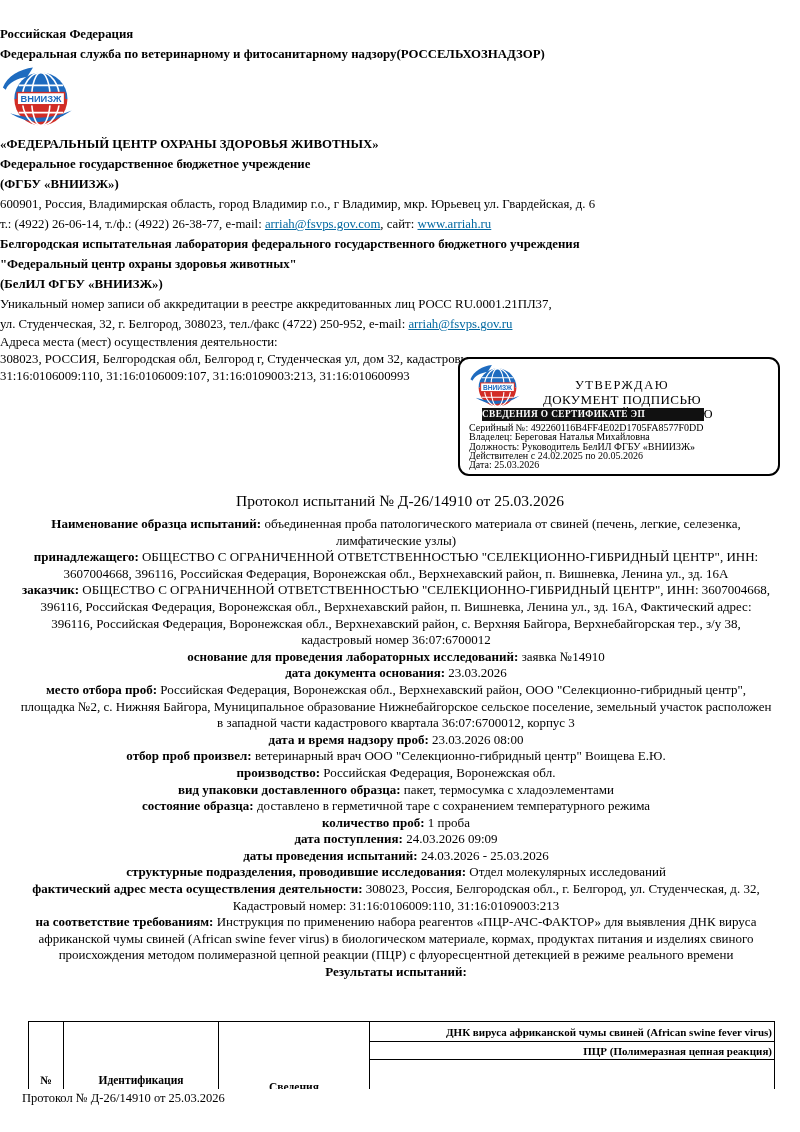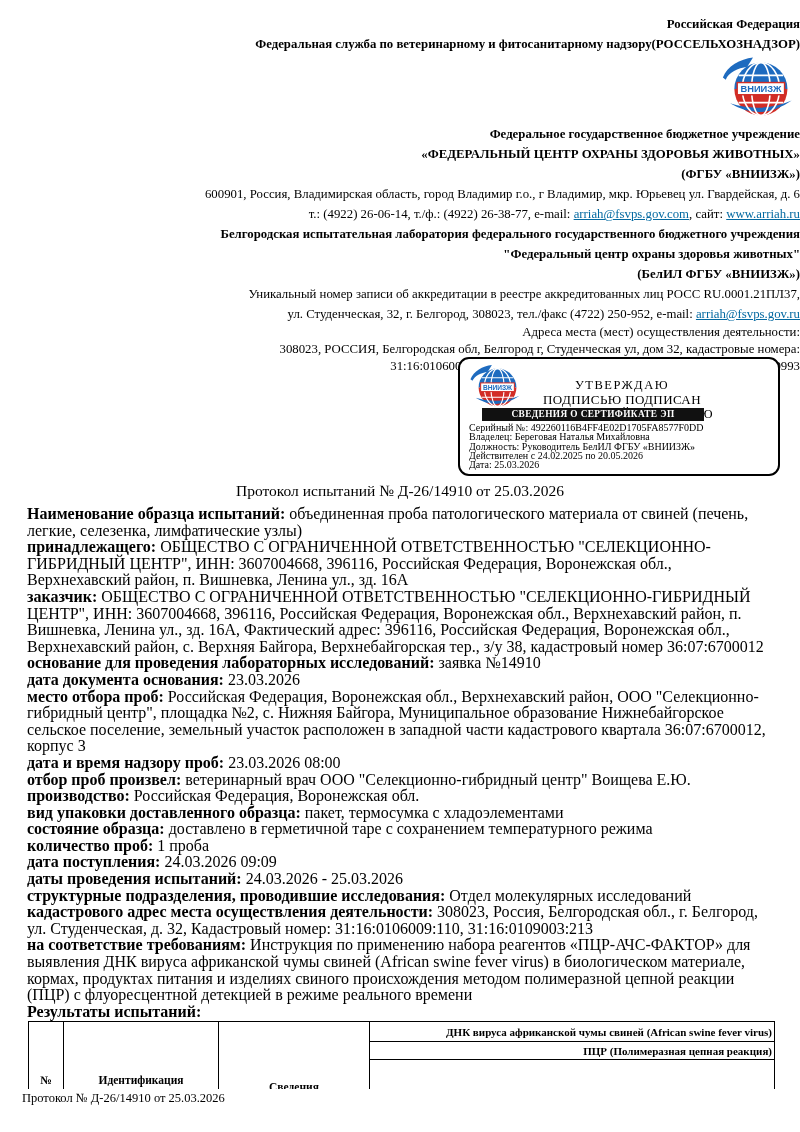--- a/index.html
+++ b/index.html
@@ -1,41 +1,41 @@
 <!DOCTYPE html>
 <html lang="ru"><head>
 <meta charset="utf-8">
 <style>
   html,body{margin:0;padding:0;background:#fff;}
   .page{position:relative;width:800px;height:1132px;background:#fff;overflow:hidden;
         font-family:"Liberation Serif",serif;color:#000;}
   
-  .hdr{text-align:right;padding-top:14px;}
+  .hdr{text-align:left;padding-top:24px;}
   .hline{font-size:12.8px;line-height:20px;}
   .tight{line-height:17px;}
   .b{font-weight:bold;}
   a.lnk{color:#0369a1;text-decoration:underline;cursor:pointer;}
   .logo-wrap{height:66px;margin:2px 0 2px 0;}
   .logo-wrap svg{height:66px;}
   
   .spacer{height:106px;}
   .title{font-size:15.5px;font-weight:normal;text-align:center;line-height:19px;}
   
-  .body-text{margin:6px 28px 0 27px;font-size:16px;line-height:16.6px;text-align:left;}
+  .body-text{margin:6px 28px 0 20px;font-size:13px;line-height:16.6px;text-align:center;}
   .body-text p{margin:0;}
   
   .stamp{position:absolute;left:458px;top:357px;width:322px;height:119px;
          border:2px solid #000;border-radius:11px;box-sizing:border-box;background:#fff;}
   .stamp-logo{position:absolute;left:8px;top:5px;width:58px;height:47px;}
   .stamp-logo svg{width:58px;height:47px;}
   .stamp-right{position:absolute;left:62px;top:18px;width:200px;text-align:center;}
   .approve{font-size:12.5px;letter-spacing:1.5px;line-height:16px;}
   .signed{font-size:13px;letter-spacing:0.4px;line-height:13.5px;}
   .certbar{position:absolute;left:22px;top:49px;width:222px;height:13px;background:#111111;
-           color:#fff;font-size:9.3px;font-weight:bold;text-align:center;line-height:13px;letter-spacing:0.4px;}
+           color:#fff;font-size:9.3px;font-weight:bold;line-height:13px;letter-spacing:0.4px;}
   .certinfo{position:absolute;left:9px;top:64px;font-size:10px;line-height:9.3px;text-align:left;}
   
   .rtable{position:absolute;left:28px;top:1021px;width:747px;height:111px;overflow:hidden;background:#fff;}
   .rtable table{border-collapse:collapse;table-layout:fixed;width:747px;}
   .rtable td{border:1.5px solid #000;padding:0 2px;}
   .c-no{width:30px;}
   .c-id{width:150px;}
   .c-info{width:146px;}
   .merged{vertical-align:middle;text-align:center;font-weight:bold;font-size:11.5px;line-height:12px;}
   .c-group,.c-method{height:19px;text-align:right;font-weight:bold;font-size:11px;line-height:12px;}
@@ -68,22 +68,22 @@
           <ellipse cx="57" cy="46" rx="13" ry="37"></ellipse>
           <ellipse cx="57" cy="46" rx="26" ry="37"></ellipse>
           <path d="M26,27 H88"></path>
           <path d="M26,65 H88"></path>
         </g>
         <rect x="24" y="37" width="66" height="17" fill="#ffffff" stroke="#d22d26" stroke-width="2"></rect>
         <text class="globe-band-text" x="57" y="50.5" text-anchor="middle" font-size="13" fill="#1e6bbf">ВНИИЗЖ</text>
       </svg>
     </div>
 
+    <div class="hline b">«ФЕДЕРАЛЬНЫЙ ЦЕНТР ОХРАНЫ ЗДОРОВЬЯ ЖИВОТНЫХ»</div>
     <div class="hline b">Федеральное государственное бюджетное учреждение</div>
-    <div class="hline b">«ФЕДЕРАЛЬНЫЙ ЦЕНТР ОХРАНЫ ЗДОРОВЬЯ ЖИВОТНЫХ»</div>
     <div class="hline b">(ФГБУ «ВНИИЗЖ»)</div>
     <div class="hline">600901, Россия, Владимирская область, город Владимир г.о., г Владимир, мкр. Юрьевец ул. Гвардейская, д. 6</div>
     <div class="hline">
       <span>т.: (4922) 26-06-14, т./ф.: (4922) 26-38-77, e-mail: </span><a class="lnk">arriah@fsvps.gov.com</a><span>, сайт: </span><a class="lnk">www.arriah.ru</a>
     </div>
     <div class="hline b">Белгородская испытательная лаборатория федерального государственного бюджетного учреждения</div>
     <div class="hline b">"Федеральный центр охраны здоровья животных"</div>
     <div class="hline b">(БелИЛ ФГБУ «ВНИИЗЖ»)</div>
     <div class="hline">Уникальный номер записи об аккредитации в реестре аккредитованных лиц РОСС RU.0001.21ПЛ37,</div>
     <div class="hline">
@@ -107,21 +107,21 @@
     <p><b>место отбора проб:</b> <span>Российская Федерация, Воронежская обл., Верхнехавский район, ООО "Селекционно-гибридный центр", площадка №2, с. Нижняя Байгора, Муниципальное образование Нижнебайгорское сельское поселение, земельный участок расположен в западной части кадастрового квартала 36:07:6700012, корпус 3</span></p>
     <p><b>дата и время надзору проб:</b> <span>23.03.2026 08:00</span></p>
     <p><b>отбор проб произвел:</b> <span>ветеринарный врач ООО "Селекционно-гибридный центр" Воищева Е.Ю.</span></p>
     <p><b>производство:</b> <span>Российская Федерация, Воронежская обл.</span></p>
     <p><b>вид упаковки доставленного образца:</b> <span>пакет, термосумка с хладоэлементами</span></p>
     <p><b>состояние образца:</b> <span>доставлено в герметичной таре с сохранением температурного режима</span></p>
     <p><b>количество проб:</b> <span>1 проба</span></p>
     <p><b>дата поступления:</b> <span>24.03.2026 09:09</span></p>
     <p><b>даты проведения испытаний:</b> <span>24.03.2026 - 25.03.2026</span></p>
     <p><b>структурные подразделения, проводившие исследования:</b> <span>Отдел молекулярных исследований</span></p>
-    <p><b>кадастрового адрес места осуществления деятельности:</b> <span>308023, Россия, Белгородская обл., г. Белгород, ул. Студенческая, д. 32, Кадастровый номер: 31:16:0106009:110, 31:16:0109003:213</span></p>
+    <p><b>фактический адрес места осуществления деятельности:</b> <span>308023, Россия, Белгородская обл., г. Белгород, ул. Студенческая, д. 32, Кадастровый номер: 31:16:0106009:110, 31:16:0109003:213</span></p>
     <p><b>на соответствие требованиям:</b> <span>Инструкция по применению набора реагентов «ПЦР-АЧС-ФАКТОР» для выявления ДНК вируса африканской чумы свиней (African swine fever virus) в биологическом материале, кормах, продуктах питания и изделиях свиного происхождения методом полимеразной цепной реакции (ПЦР) с флуоресцентной детекцией в режиме реального времени</span></p>
     <p><b>Результаты испытаний:</b></p>
   </div>
 
   <div class="stamp">
     <div class="stamp-logo">
       <svg viewBox="0 0 112 92" aria-hidden="false">
         <path d="M4,30 C10,14 28,4 46,2 L38,15 C25,17 12,23 8,33 Z" fill="#1e6bbf"></path>
         <path d="M20,46 A37,37 0 0 1 94,46 Z" fill="#1e6bbf"></path>
         <path d="M20,46 A37,37 0 0 0 94,46 Z" fill="#d22d26"></path>
@@ -131,21 +131,21 @@
           <ellipse cx="57" cy="46" rx="26" ry="37"></ellipse>
           <path d="M26,27 H88"></path>
           <path d="M26,65 H88"></path>
         </g>
         <rect x="24" y="37" width="66" height="17" fill="#ffffff" stroke="#d22d26" stroke-width="2"></rect>
         <text class="globe-band-text" x="57" y="50.5" text-anchor="middle" font-size="13" fill="#1e6bbf">ВНИИЗЖ</text>
       </svg>
     </div>
     <div class="stamp-right">
       <div class="approve">УТВЕРЖДАЮ</div>
-      <div class="signed">ПОДПИСЬЮ ПОДПИСАН</div>
+      <div class="signed">ДОКУМЕНТ ПОДПИСЬЮ</div>
       <div class="signed">ЭЛЕКТРОННОЙ ПОДПИСЬЮ</div>
     </div>
     <div class="certbar">СВЕДЕНИЯ О СЕРТИФИКАТЕ ЭП</div>
     <div class="certinfo">
       <div>Серийный №: 492260116B4FF4E02D1705FA8577F0DD</div>
       <div>Владелец: Береговая Наталья Михайловна</div>
       <div>Должность: Руководитель БелИЛ ФГБУ «ВНИИЗЖ»</div>
       <div>Действителен с 24.02.2025 по 20.05.2026</div>
       <div>Дата: 25.03.2026</div>
     </div>

